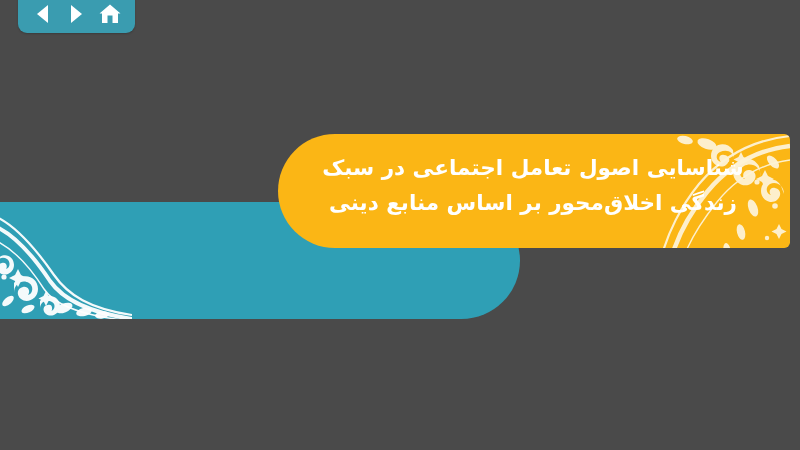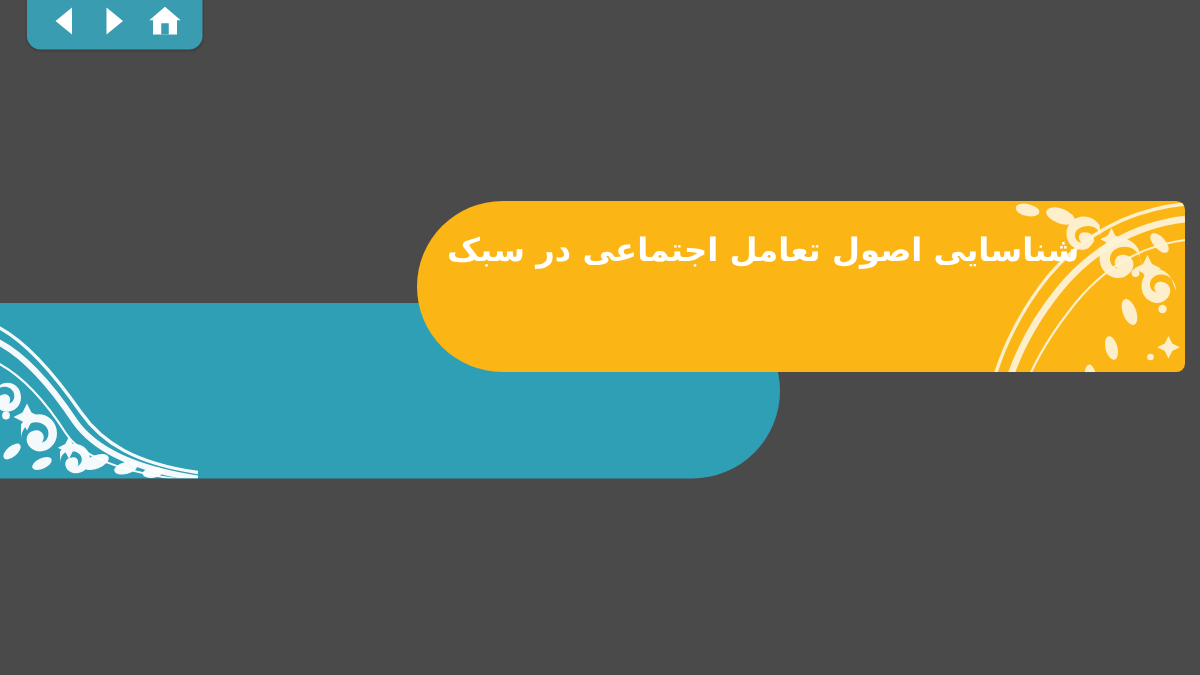--- a/index.html
+++ b/index.html
@@ -71,21 +71,21 @@
     width:135px; height:125px;
     pointer-events:none;
   }
 
   
   #title-block {
     position:absolute;
     left:298px; top:150px;
     width:470px;
     direction:rtl;
-    text-align:left;
+    text-align:center;
     z-index:5;
   }
   .title-line {
     color:#ffffff;
     font-size:21.5px;
     font-weight:700;
     line-height:35px;
     letter-spacing:0px;
     white-space:nowrap;
     font-family:"DejaVu Sans", sans-serif;
@@ -180,15 +180,16 @@
         <circle cx="112" cy="104" r="2.2"></circle>
         <path d="M110 36 l3 6 l6 3 l-6 3 l-3 6 l-3 -6 l-6 -3 l6 -3 z"></path>
         <path d="M86 18 l2.5 5 l5 2.5 l-5 2.5 l-2.5 5 l-2.5 -5 l-5 -2.5 l5 -2.5 z"></path>
         <path d="M124 90 l2.5 5 l5 2.5 l-5 2.5 l-2.5 5 l-2.5 -5 l-5 -2.5 l5 -2.5 z"></path>
       </g>
     </svg>
   </div>
 
   <div id="title-block">
     <div class="title-line">شناسایی اصول تعامل اجتماعی در سبک</div>
+    <div class="title-line">زندگی اخلاق‌محور بر اساس منابع دینی</div>
   </div>
 
 </div>
 
 </body></html>

